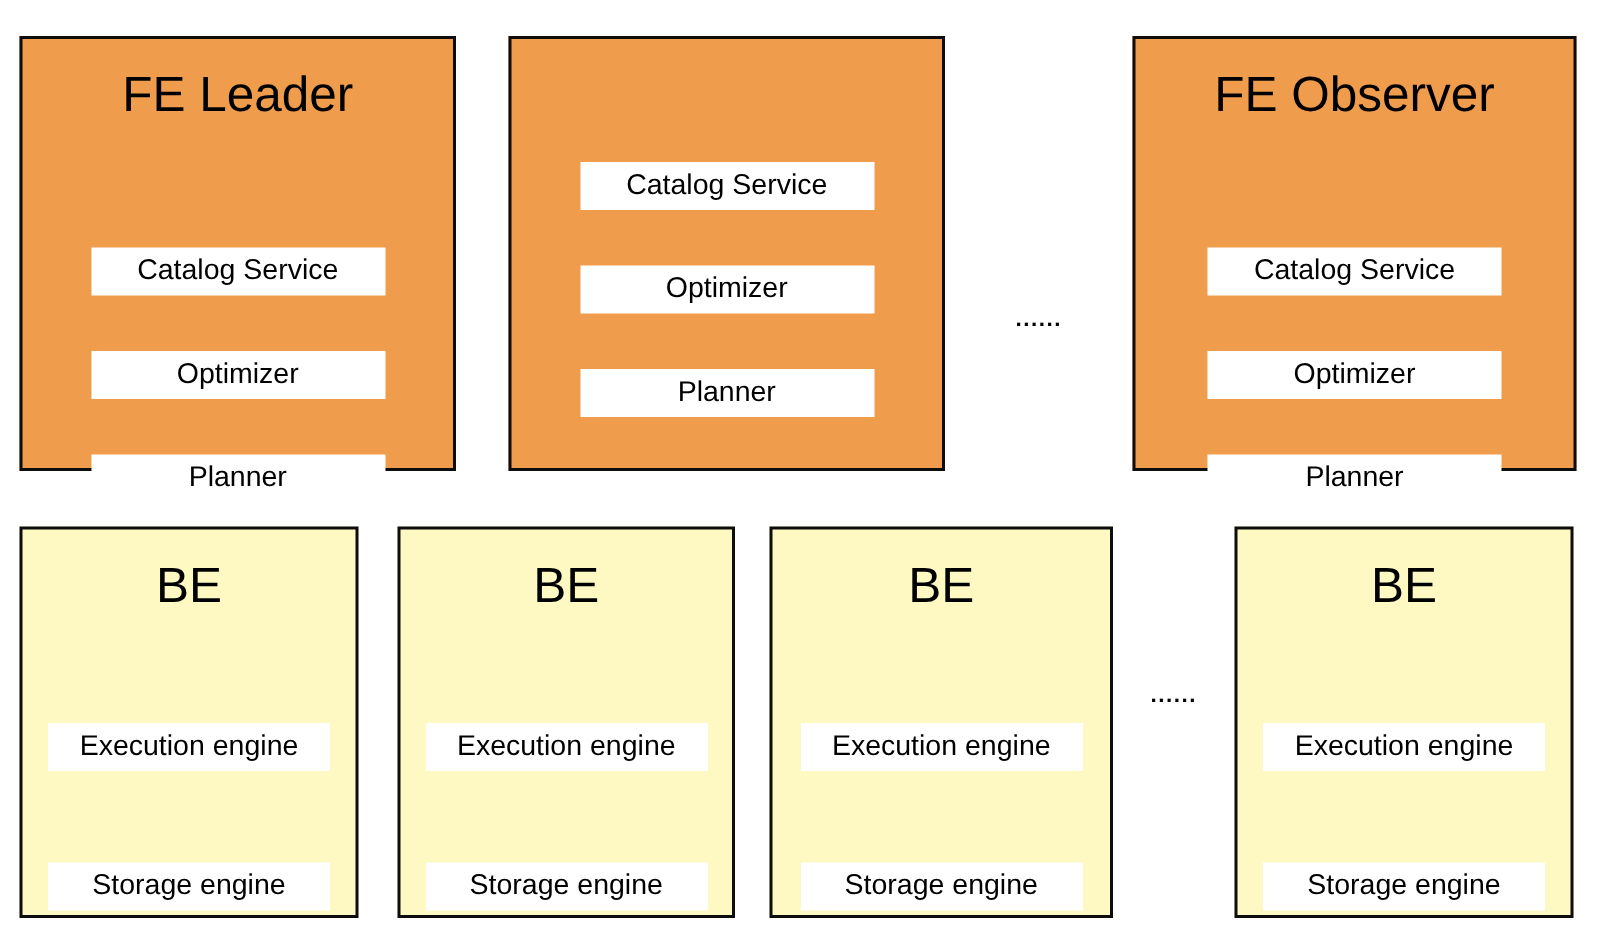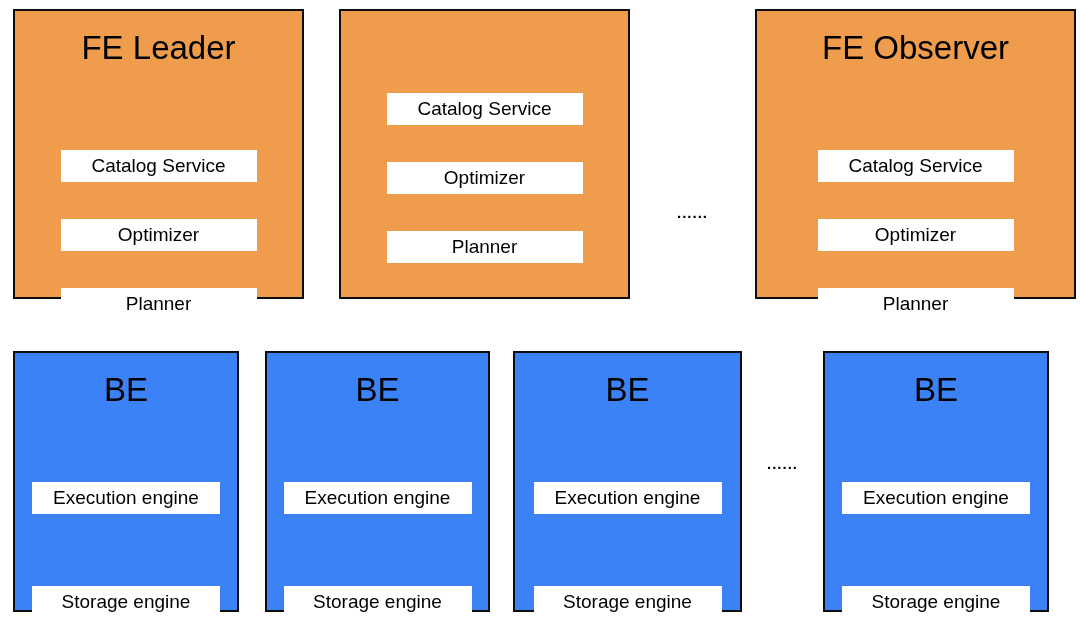--- a/index.html
+++ b/index.html
@@ -15,31 +15,31 @@
     font-family: "Liberation Sans", sans-serif;
     color: #000000;
     overflow: hidden;
   }
   .node {
     position: absolute;
     border: 2px solid #0d0d0d;
     box-sizing: border-box;
   }
   .fe {
-    top: 9px;
+    top: 24px;
     height: 290px;
     background: #ef9d4d;
   }
   .fe1 { left: 13px;  width: 291px; }
   .fe2 { left: 339px; width: 291px; }
-  .fe3 { left: 755px; width: 321px; }
+  .fe3 { left: 755px; width: 296px; }
   .be {
     top: 351px;
     height: 261px;
-    background: #3b82f6;
+    background: #fef9c3;
   }
   .be1 { left: 13px;  width: 226px; }
   .be2 { left: 265px; width: 225px; }
   .be3 { left: 513px; width: 229px; }
   .be4 { left: 823px; width: 226px; }
   .node-title {
     padding-top: 17px;
     text-align: center;
     font-size: 33px;
     line-height: 1.2;
@@ -49,21 +49,21 @@
     display: flex;
     flex-direction: column;
     align-items: center;
   }
   .fe .components {
     margin-top: 52px;
     gap: 7px;
   }
   .be .components {
     margin-top: 42px;
-    gap: 42px;
+    gap: 31px;
   }
   .comp {
     background: #ffffff;
     height: 32px;
     line-height: 32px;
     text-align: center;
     font-size: 19px;
     color: #000000;
     margin-top: 30px;
   }

